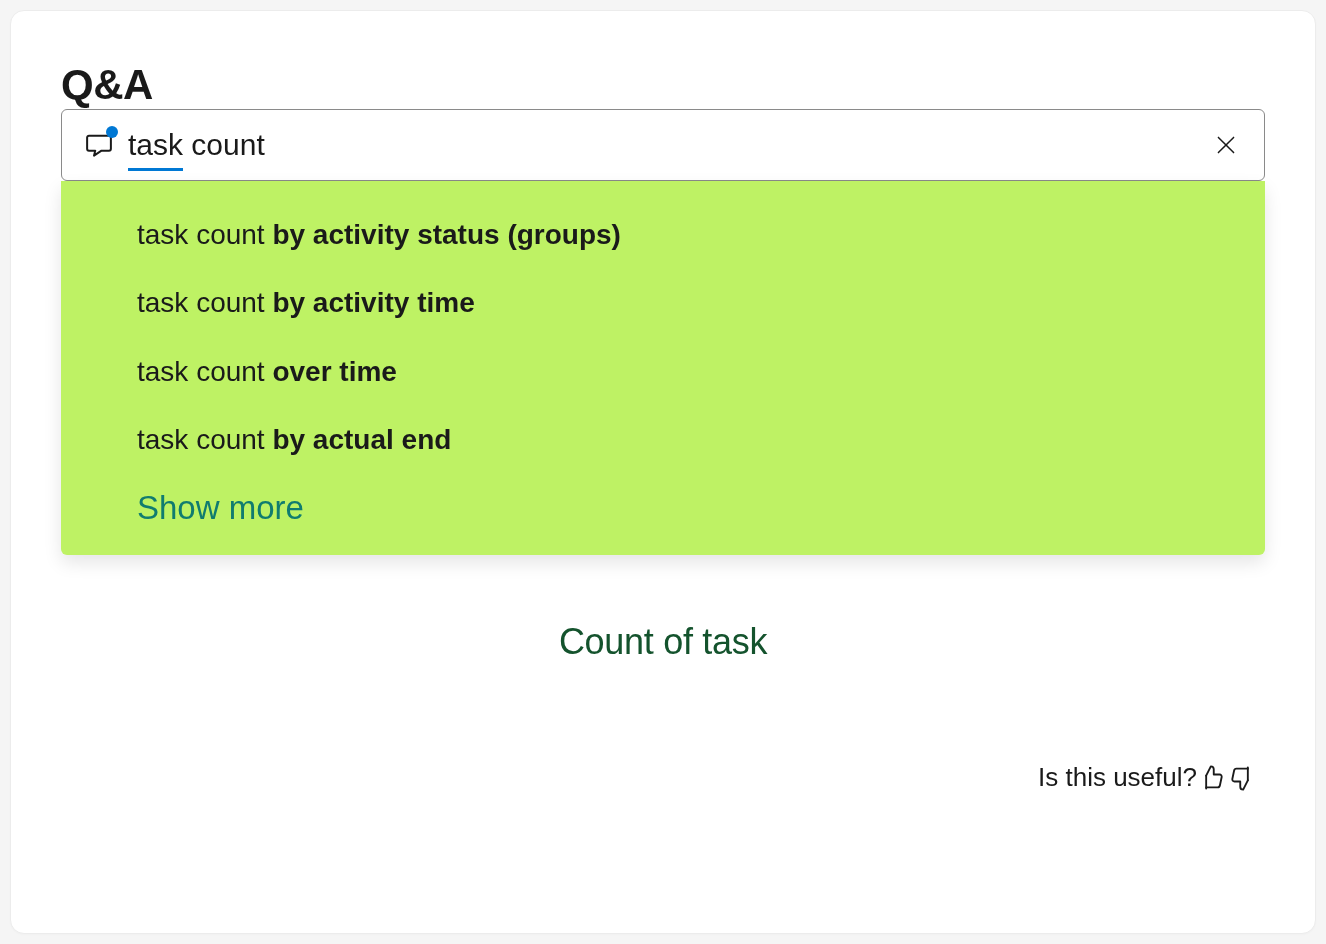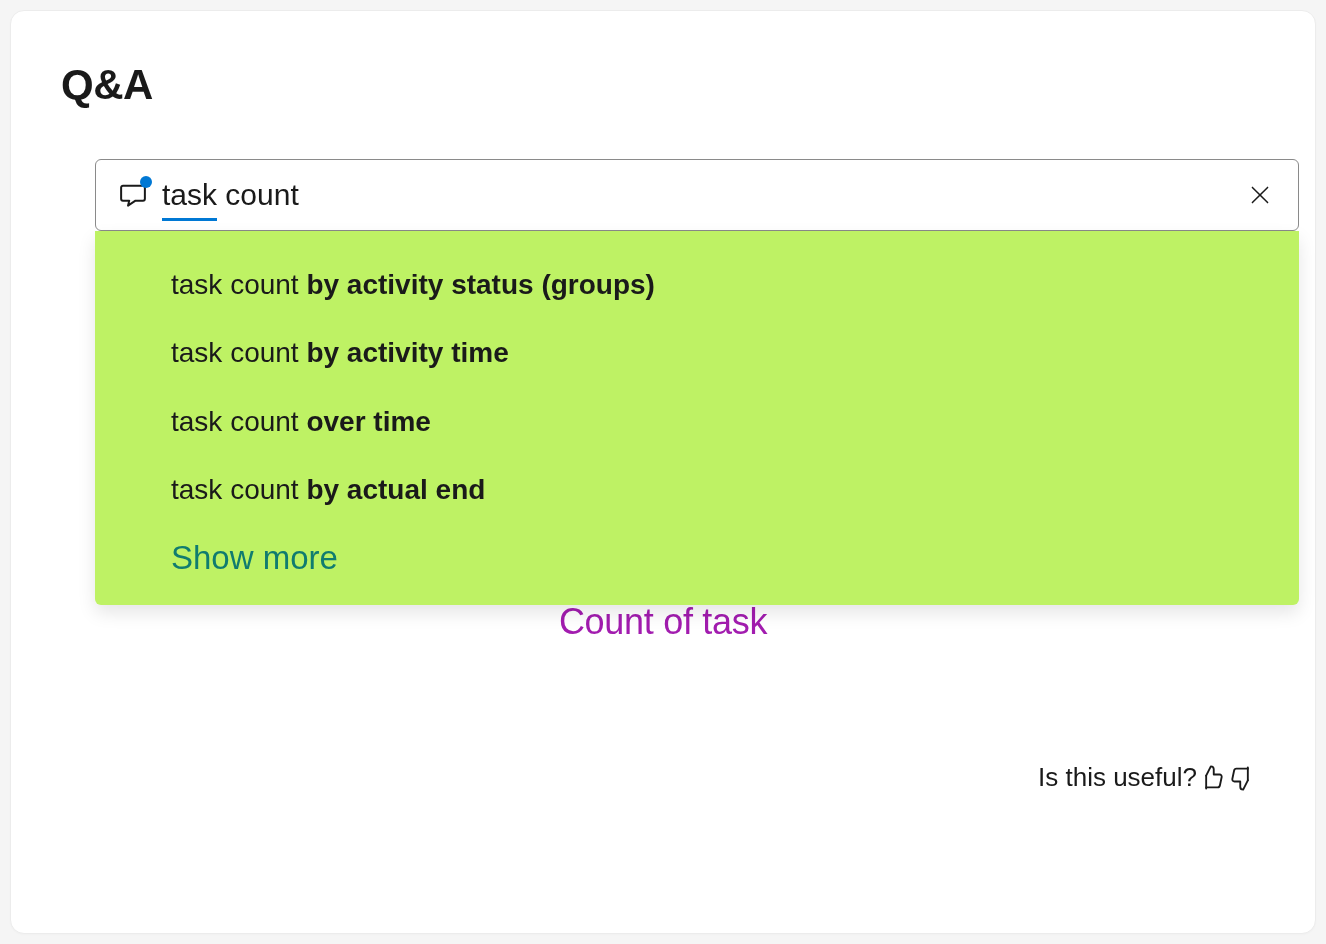--- a/index.html
+++ b/index.html
@@ -19,27 +19,25 @@
     background: #ffffff;
     border-radius: 14px;
     border: 1px solid #ececec;
     box-shadow: 0 1px 2px rgba(0,0,0,0.02);
     padding: 50px 50px 40px 50px;
   }
   .title {
     font-size: 42px;
     font-weight: 700;
     color: #1a1a1a;
-    margin-bottom: 50px;
     letter-spacing: -0.5px;
   }
   .input-wrap {
     position: relative;
     width: 100%;
-    margin-left: 34px;
   }
   .input-box {
     width: 100%;
     height: 72px;
     border: 1px solid #8a8a8a;
     border-radius: 6px;
     display: flex;
     align-items: center;
     padding: 0 20px 0 22px;
     background: #fff;
@@ -110,23 +108,23 @@
     font-size: 33px;
     color: #107c6f;
     cursor: pointer;
   }
   .result-title {
     position: absolute;
     left: 0;
     width: 100%;
     text-align: center;
     font-size: 36px;
-    color: #a21caf;
+    color: #14532d;
     font-weight: 400;
-    top: 590px;
+    top: 610px;
     letter-spacing: -0.3px;
   }
   .feedback {
     position: absolute;
     right: 58px;
     bottom: 140px;
     display: flex;
     align-items: center;
     color: #1a1a1a;
   }

